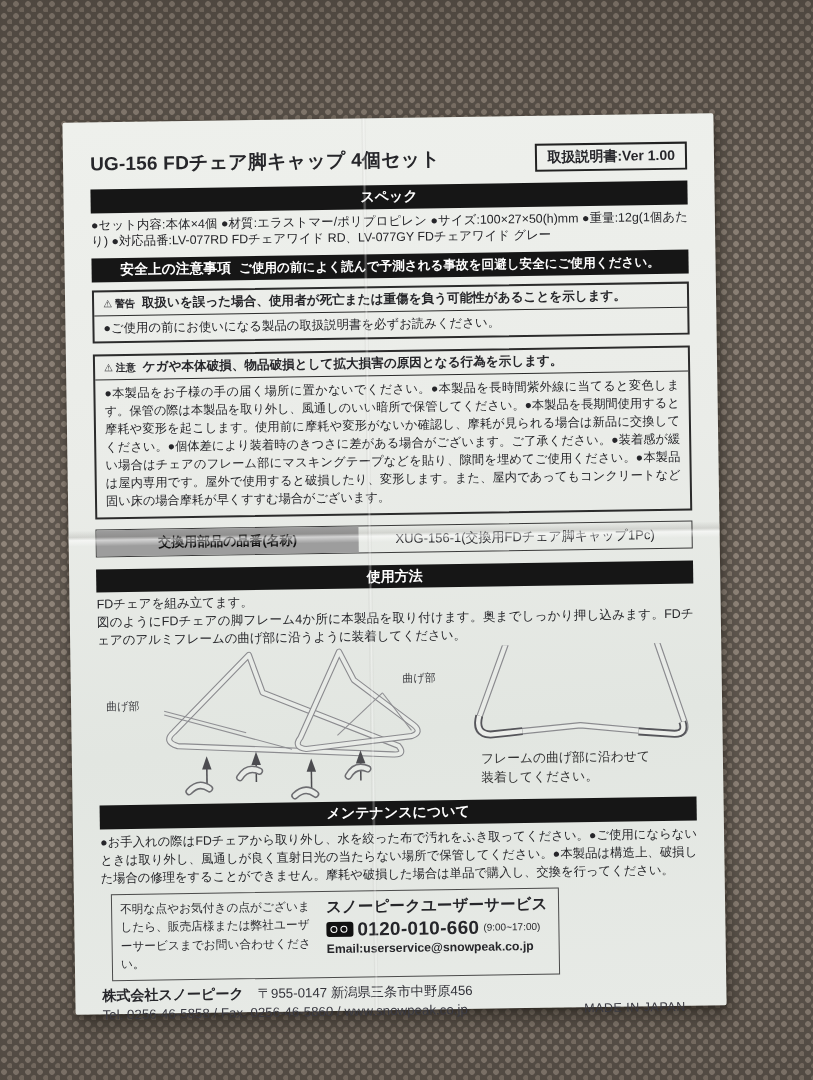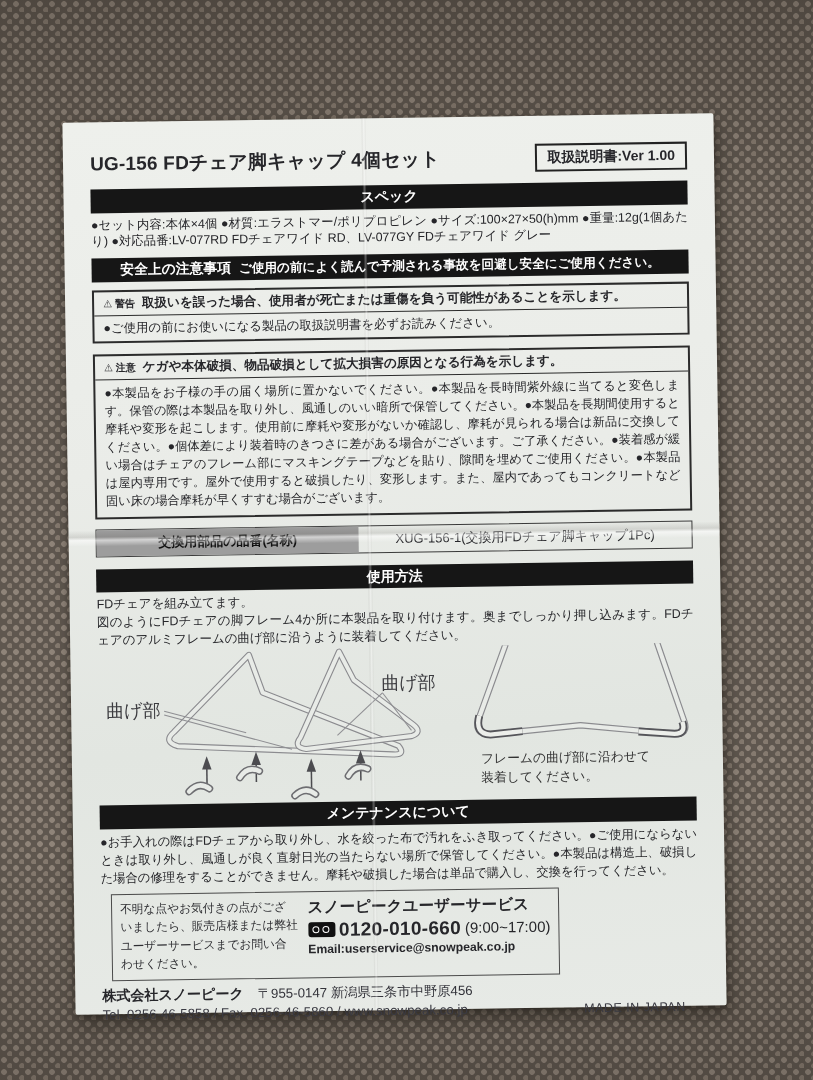--- a/index.html
+++ b/index.html
@@ -52,38 +52,38 @@
   .parts-label{width:262px;background:#9d9d9d;color:#101010;font-weight:bold;font-size:13px;
     display:flex;align-items:center;justify-content:center;}
   .parts-value{flex:1;display:flex;align-items:center;justify-content:center;font-size:13px;}
 
   .usage-text{margin-top:4px;line-height:1.42;font-size:12.5px;}
   .usage-l2{text-align:justify;}
 
   .diagram-row{display:flex;margin-top:2px;height:152px;}
   .diag-left{position:relative;width:360px;height:152px;}
   .diag-right{position:relative;width:262px;height:152px;margin-left:6px;}
-  .bend-label{position:absolute;font-size:18px;color:#3c3c40;}
+  .bend-label{position:absolute;font-size:11px;color:#3c3c40;}
   .bend-left{left:8px;top:48px;}
   .bend-right{right:22px;top:24px;}
   .diag-caption{margin-top:2px;font-size:12.8px;line-height:1.5;color:#333;padding-left:16px;}
 
   .maint-text{margin-top:4px;line-height:1.47;font-size:12.3px;text-align:justify;}
 
   .contact-box{margin-top:7px;margin-left:10px;width:430px;border:1.4px solid #4a4a4a;
     padding:5px 8px 6px 8px;display:flex;gap:10px;}
   .contact-note{width:196px;font-size:11.7px;line-height:1.58;color:#2e2e32;}
   .contact-right{flex:1;}
   .service-name{font-weight:bold;font-size:15.3px;letter-spacing:0.3px;white-space:nowrap;}
   .phone-row{display:flex;align-items:center;gap:4px;margin-top:1px;}
   .freedial{display:inline-block;width:27px;height:15px;background:#111;border-radius:3px;position:relative;flex:none;}
   .freedial:before,.freedial:after{content:"";position:absolute;top:3.5px;width:5px;height:5px;border:1.7px solid #fff;border-radius:50%;}
   .freedial:before{left:4px;} .freedial:after{left:14px;}
   .phone-num{font-weight:bold;font-size:19px;letter-spacing:0.3px;white-space:nowrap;}
-  .phone-hours{font-size:15px;white-space:nowrap;}
+  .phone-hours{font-size:10px;white-space:nowrap;}
   .email-line{font-weight:bold;font-size:12.2px;margin-top:1px;white-space:nowrap;}
 
   .footer{margin-top:6px;}
   .footer-line1{display:flex;align-items:baseline;gap:14px;}
   .company{font-weight:bold;font-size:14px;white-space:nowrap;}
   .address{font-size:13.3px;color:#33333a;}
   .footer-line2{display:flex;justify-content:space-between;align-items:baseline;margin-top:2px;padding-right:14px;}
   .telline{font-size:13.3px;color:#3a3a42;}
   .madein{font-size:12.5px;color:#3a3a42;letter-spacing:0.5px;}
 

